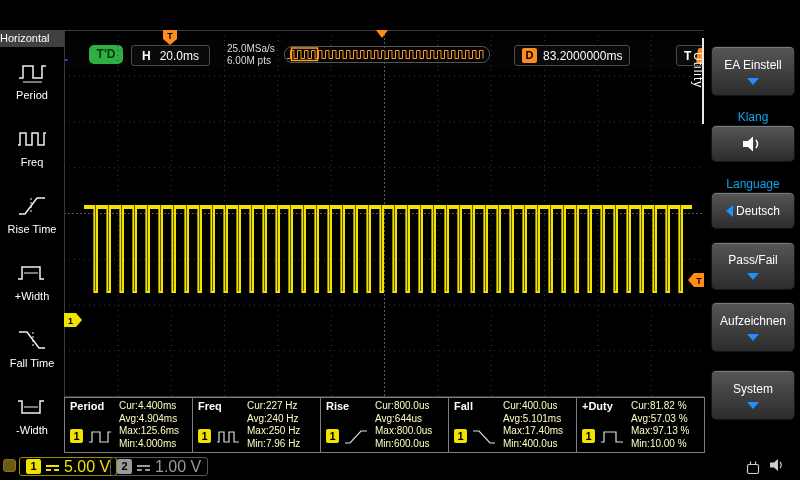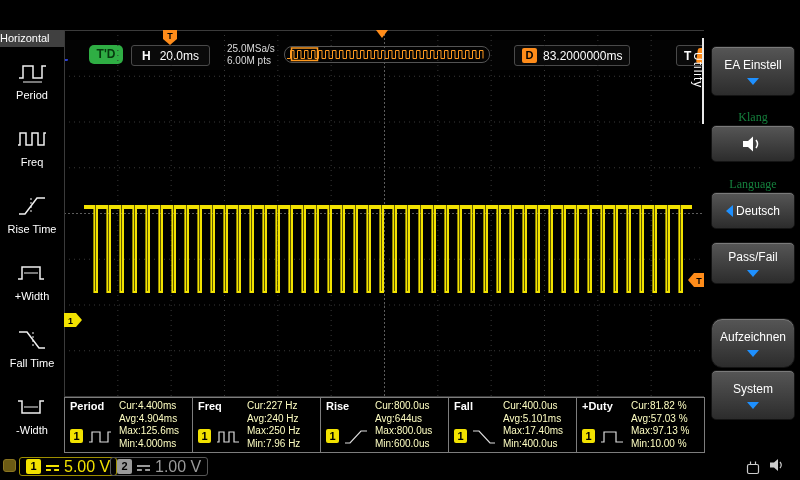--- a/index.html
+++ b/index.html
@@ -38,21 +38,21 @@
 
   
   .rightbar{position:absolute;left:704px;top:30px;width:96px;height:450px;background:#000;}
   .utility-tab{position:absolute;left:-13px;top:22px;color:#fff;font-size:12px;writing-mode:vertical-rl;
         letter-spacing:1px;}
   .menu-indicator{position:absolute;left:-2px;top:8px;width:2px;height:86px;background:#e8e8e8;}
   .menu-btn{position:absolute;left:7px;width:84px;box-sizing:border-box;
         background:linear-gradient(#565656,#2c2c2c);border:1px solid #141414;border-radius:5px;
         box-shadow:inset 0 1px 0 #7a7a7a;color:#fff;font-size:12px;display:flex;flex-direction:column;
         align-items:center;justify-content:center;gap:6px;cursor:pointer;}
-  .menu-head{position:absolute;left:7px;width:84px;text-align:center;color:#15803d;font-size:12px;font-family:Liberation Serif, serif;}
+  .menu-head{position:absolute;left:7px;width:84px;text-align:center;color:#0ea5e9;font-size:12px;}
   .arrow-down{width:0;height:0;border:6px solid transparent;border-top:7px solid #1e90ff;border-bottom:0;}
   .arrow-left{width:0;height:0;border:6px solid transparent;border-right:7px solid #1e90ff;border-left:0;}
   .btn-row{display:flex;align-items:center;gap:3px;}
 
   
   .measrow{position:absolute;left:64px;top:397px;width:641px;height:56px;display:flex;}
   .meas-panel{position:relative;flex:1 1 0;border:1px solid #7d7d7d;margin-left:-1px;background:#000;}
   .meas-panel:first-child{margin-left:0;}
   .meas-title{position:absolute;left:5px;top:2px;color:#fff;font-size:11px;font-weight:bold;}
   .meas-badge{position:absolute;left:5px;top:31px;width:13px;height:14px;border-radius:2px;
@@ -237,26 +237,26 @@
     </div>
 
     <div class="menu-head" style="top:147px;">Language</div>
     <div class="menu-btn" style="top:162px;height:37px;">
       <span class="btn-row">
         <span class="arrow-left"></span>
         <span>Deutsch</span>
       </span>
     </div>
 
-    <div class="menu-btn" style="top:212px;height:42px;">
+    <div class="menu-btn" style="top:212px;height:48px;">
       <span>Pass/Fail</span>
       <span class="arrow-down"></span>
     </div>
 
-    <div class="menu-btn" style="top:288px;height:50px;border-radius:11px;">
+    <div class="menu-btn" style="top:272px;height:50px;">
       <span>Aufzeichnen</span>
       <span class="arrow-down"></span>
     </div>
 
     <div class="menu-btn" style="top:340px;height:50px;">
       <span>System</span>
       <span class="arrow-down"></span>
     </div>
   </div>
 

